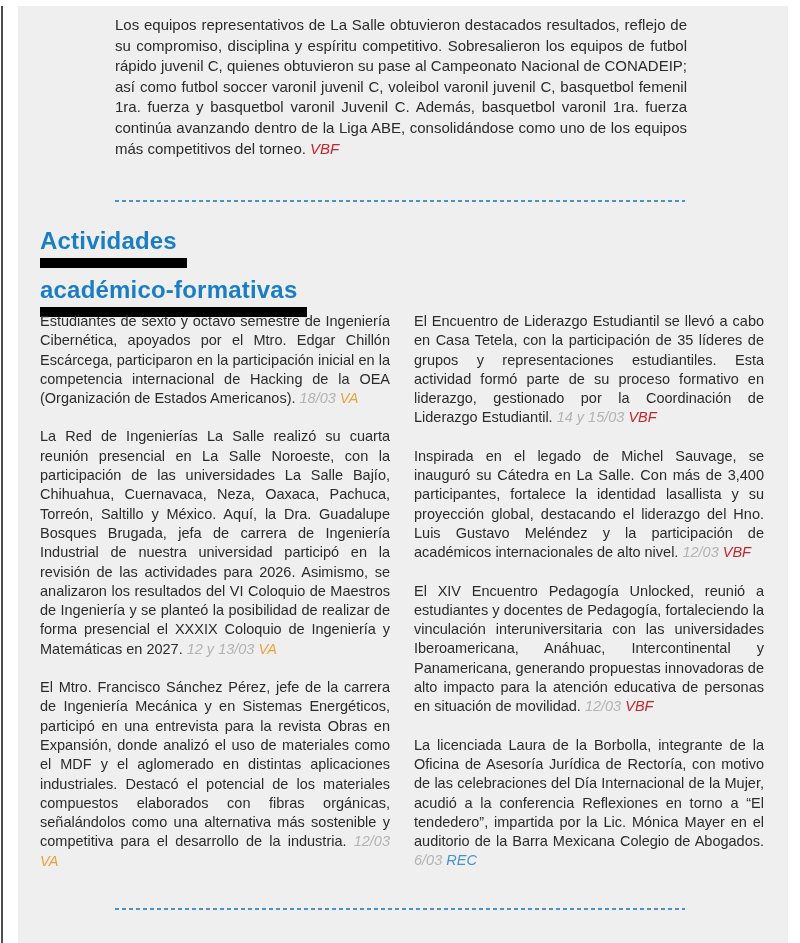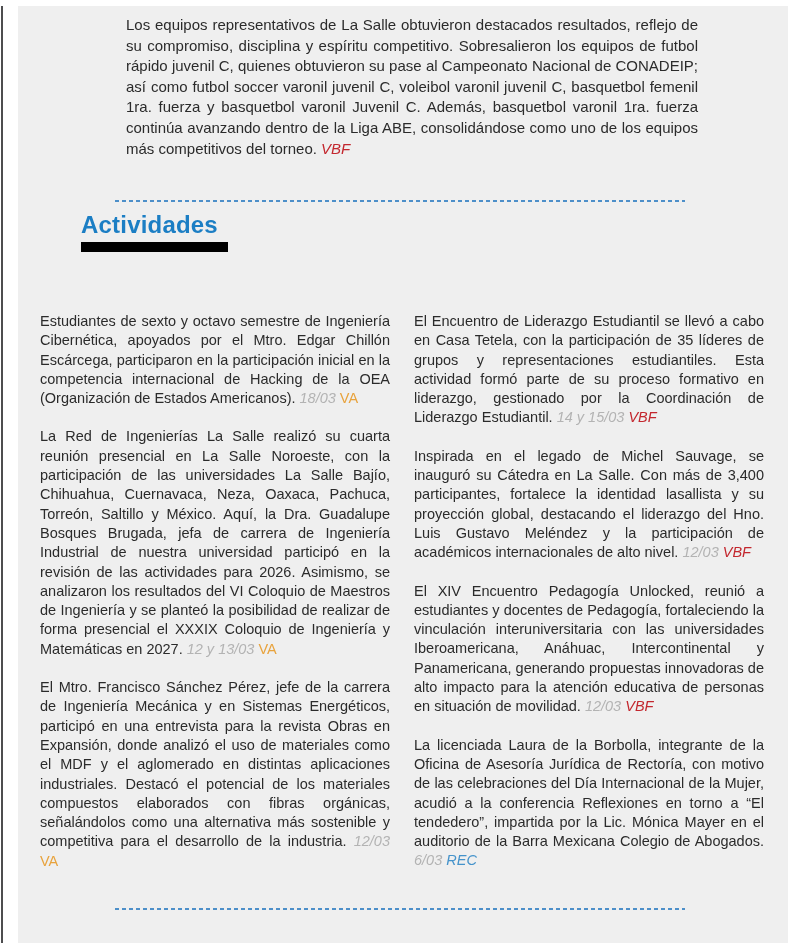--- a/index.html
+++ b/index.html
@@ -15,34 +15,34 @@
     width: 2px; height: 937px;
     background: var(--edge-gray, #4d4d4f);
   }
   
   .page {
     position: absolute; left: 18px; top: 6px;
     width: 770px; height: 937px;
     background: var(--page-bg, #efefef);
   }
   .intro {
-    position: absolute; left: 108px; top: 9px; width: 572px;
+    position: absolute; left: 97px; top: 9px; width: 572px;
     font-size: 15px; line-height: 20.6px;
     color: var(--text, #2b2b2b);
     text-align: justify;
   }
   .intro p { margin: 0; }
   .sep {
     position: absolute; height: 2px; width: 570px; left: 97px;
     background: repeating-linear-gradient(to right,
       var(--dash-blue, #4d8fc9) 0 4px, transparent 4px 7px);
   }
   .sep.top { top: 194px; }
   .sep.bottom { top: 902px; }
-  .heading { position: absolute; left: 22px; top: 206px; margin-left: 41px; }
+  .heading { position: absolute; left: 22px; top: 222px; }
   .headline {
     display: table;
     font-weight: 700; font-size: 24px; line-height: 1.05;
     letter-spacing: 0.2px;
     color: var(--accent-blue, #1b7ec4);
     padding: 0 10px 5px 0;
     border-bottom: 10px solid #000;
     margin: 0 0 9px 0;
   }
   .columns {
@@ -51,39 +51,40 @@
   }
   .col {
     width: 350px;
     font-size: 14.5px; line-height: 19.3px;
     color: var(--text, #2b2b2b);
     text-align: justify;
   }
   .col p { margin: 0 0 19px 0; }
   .it { }
   .run-date { font-style: italic; color: var(--date-gray, #b3b3b3); }
-  .run-va  { color: var(--tag-orange, #e8a33d); }
+  .run-va  { font-style: italic; color: var(--tag-orange, #e8a33d); }
   .run-vbf { font-style: italic; color: var(--tag-red, #c3272e); }
   .run-rec { font-style: italic; color: var(--tag-blue, #4593cb); }
 </style>
 </head>
 <body>
 
 <div class="edge-line"></div>
 
 <div class="page">
 
   <div class="intro">
       <p><span>Los equipos representativos de La Salle obtuvieron destacados resultados, reflejo de su compromiso, disciplina y espíritu competitivo. Sobresalieron los equipos de futbol rápido juvenil C, quienes obtuvieron su pase al Campeonato Nacional de CONADEIP; así como futbol soccer varonil juvenil C, voleibol varonil juvenil C, basquetbol femenil 1ra. fuerza y basquetbol varonil Juvenil C. Además, basquetbol varonil 1ra. fuerza continúa avanzando dentro de la Liga ABE, consolidándose como uno de los equipos más competitivos del torneo. </span><span class="run-vbf">VBF</span></p>
     </div>
 
   <div class="sep top"></div>
 
   <div class="heading">
     <div class="headline">Actividades</div>
+    <div class="headline">académico-formativas</div>
   </div>
 
   <div class="columns">
     <div class="col">
         <p><span>Estudiantes de sexto y octavo semestre de Ingeniería Cibernética, apoyados por el Mtro. Edgar Chillón Escárcega, participaron en la participación inicial en la competencia internacional de Hacking de la OEA (Organización de Estados Americanos). </span><span class="run-date">18/03 </span><span class="run-va">VA</span></p>
         <p><span>La Red de Ingenierías La Salle realizó su cuarta reunión presencial en La Salle Noroeste, con la participación de las universidades La Salle Bajío, Chihuahua, Cuernavaca, Neza, Oaxaca, Pachuca, Torreón, Saltillo y México. Aquí, la Dra. Guadalupe Bosques Brugada, jefa de carrera de Ingeniería Industrial de nuestra universidad participó en la revisión de las actividades para 2026. Asimismo, se analizaron los resultados del VI Coloquio de Maestros de Ingeniería y se planteó la posibilidad de realizar de forma presencial el XXXIX Coloquio de Ingeniería y Matemáticas en 2027. </span><span class="run-date">12 y 13/03 </span><span class="run-va">VA</span></p>
         <p><span>El Mtro. Francisco Sánchez Pérez, jefe de la carrera de Ingeniería Mecánica y en Sistemas Energéticos, participó en una entrevista para la revista </span><span class="it">Obras en Expansión</span><span>, donde analizó el uso de materiales como el MDF y el aglomerado en distintas aplicaciones industriales. Destacó el potencial de los materiales compuestos elaborados con fibras orgánicas, señalándolos como una alternativa más sostenible y competitiva para el desarrollo de la industria. </span><span class="run-date">12/03 </span><span class="run-va">VA</span></p>
       </div>
     <div class="col">
         <p><span>El </span><span class="it">Encuentro de Liderazgo Estudiantil</span><span> se llevó a cabo en Casa Tetela, con la participación de 35 líderes de grupos y representaciones estudiantiles. Esta actividad formó parte de su proceso formativo en liderazgo, gestionado por la Coordinación de Liderazgo Estudiantil. </span><span class="run-date">14 y 15/03 </span><span class="run-vbf">VBF</span></p>

